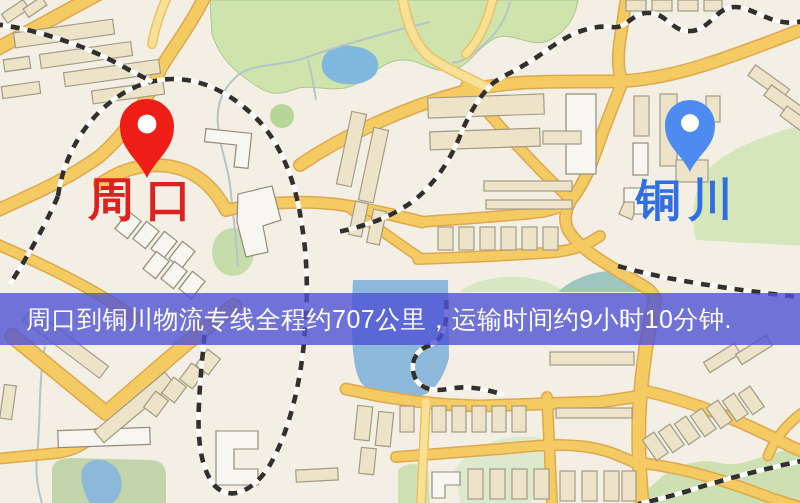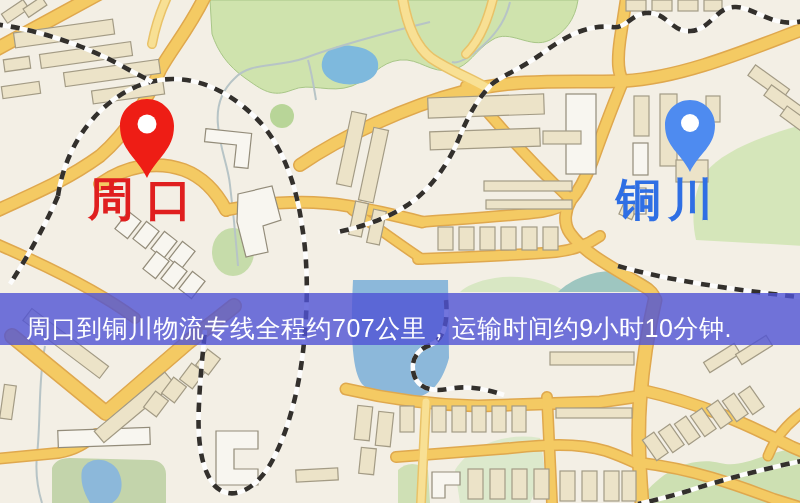--- a/index.html
+++ b/index.html
@@ -19,24 +19,24 @@
   .kb{fill:none;stroke:#33302c;stroke-width:4.6;stroke-dasharray:9 8;stroke-linecap:butt;}
   
   .b{fill:#ece3c8;stroke:#a39b85;stroke-width:1.2;}
   .bw{fill:#f8f6f0;stroke:#938c7a;stroke-width:1.2;}
   .stream{fill:none;stroke:#b7c4c6;stroke-width:2;}
   .city-label{
     position:absolute;font-weight:700;line-height:1;
     text-align:left;white-space:nowrap;
   }
   #origin-label{left:88px;top:176px;font-size:46px;letter-spacing:12px;}
-  #dest-label{left:616px;top:177px;font-size:45px;letter-spacing:7px;}
+  #dest-label{left:636px;top:177px;font-size:45px;letter-spacing:7px;}
   .banner{
     position:absolute;left:0;top:293px;width:800px;height:52px;
-    display:flex;align-items:flex-end;box-sizing:border-box;padding-left:26px;
+    display:flex;align-items:center;box-sizing:border-box;padding-left:26px;
   }
   .banner span{font-size:25px;letter-spacing:.5px;font-weight:500;}
 </style>
 </head>
 <body>
 
 <div class="stage">
   <svg class="map-svg" width="800" height="503" viewBox="0 0 800 503">
     <defs>
       <path id="r1" d="M-5,50 L98,-6"></path>

